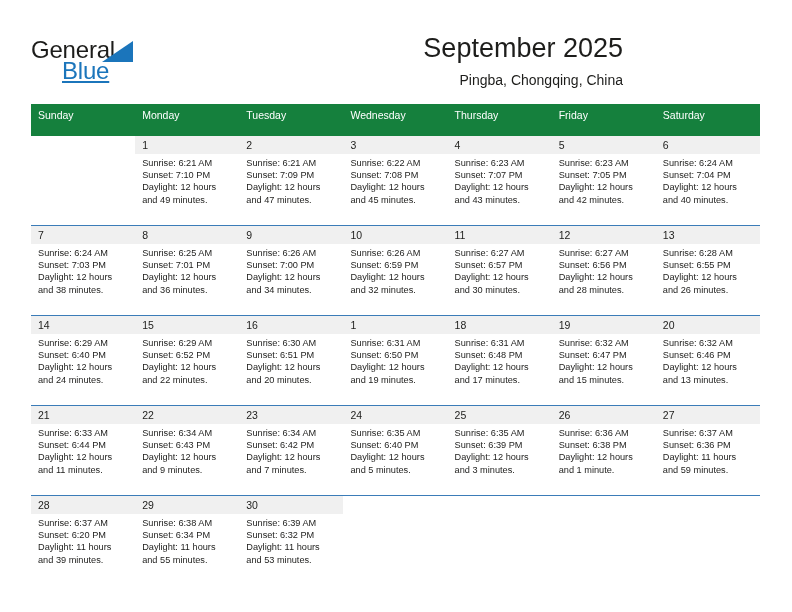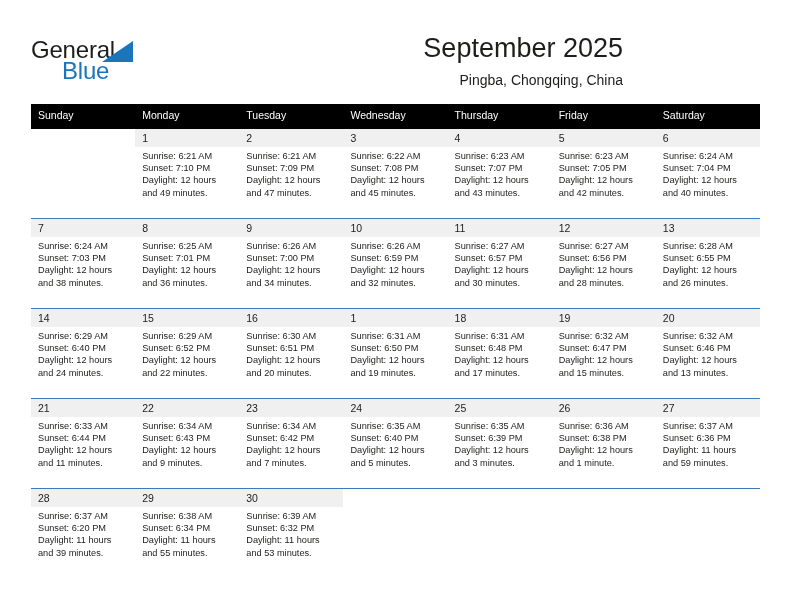--- a/index.html
+++ b/index.html
@@ -46,20 +46,21 @@
     font-family: "Liberation Sans", sans-serif;
   }
   .logo-blue {
     position: absolute;
     left: 31px;
     top: 21px;
     font-size: 24px;
     letter-spacing: -0.2px;
     color: #1b75bb;
     font-family: "Liberation Sans", sans-serif;
+    text-decoration: underline;
   }
   .logo-triangle {
     position: absolute;
     left: 71px;
     top: 5px;
     width: 0;
     height: 0;
     border-left: 31px solid transparent;
     border-bottom: 21px solid #1b75bb;
   }
@@ -87,26 +88,26 @@
   
   .calendar {
     position: absolute;
     left: 31px;
     top: 104px;
     width: 729px;
     border-collapse: collapse;
     table-layout: fixed;
   }
   .calendar th {
-    background: #000000;
+    background: #15803d;
     color: #ffffff;
     font-size: 10.5px;
     font-weight: normal;
     text-align: left;
-    padding: 5px 0 8px 7px;
+    padding: 5px 0 15px 7px;
     height: 12px;
     border: none;
   }
   .calendar td {
     vertical-align: top;
     padding: 0;
     height: 89px;
     border-top: 1px solid #3b7cb8;
     border-bottom: none;
     background: #ffffff;

